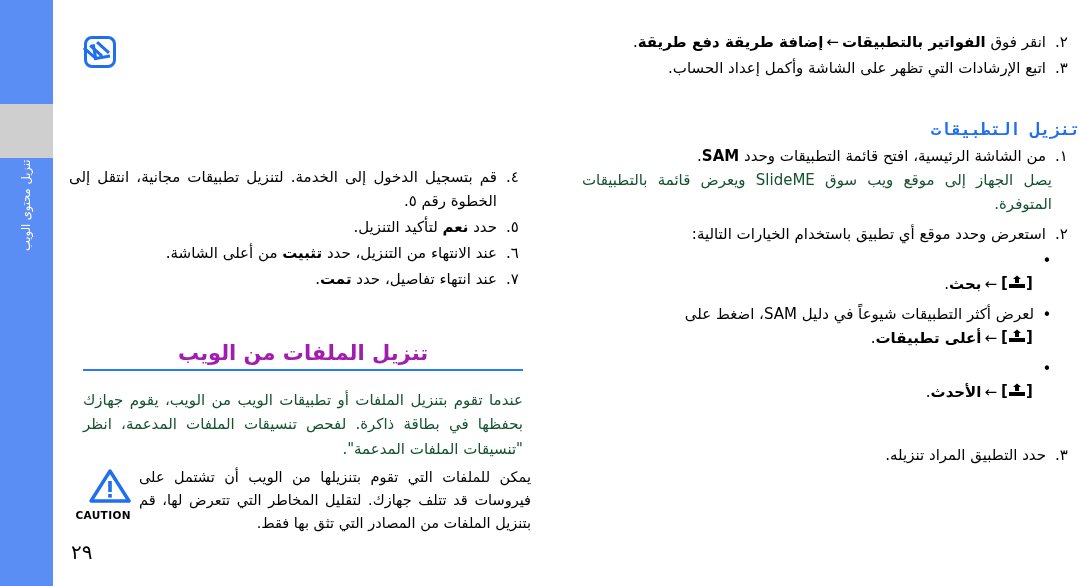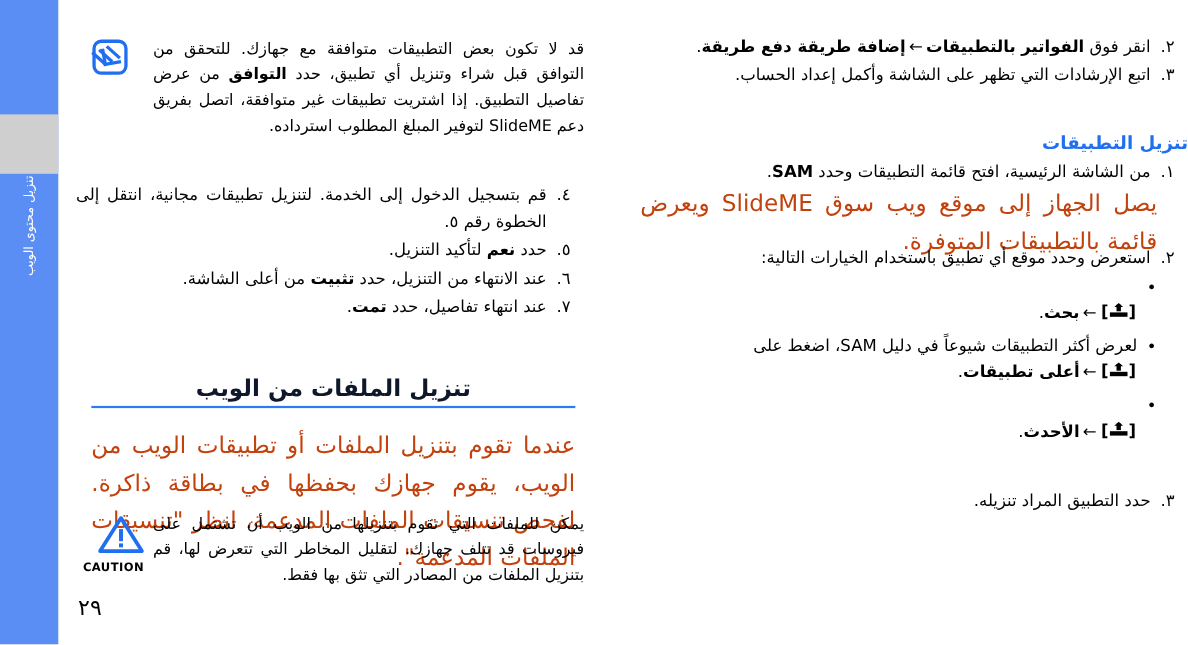--- a/index.html
+++ b/index.html
@@ -66,23 +66,23 @@
     text-align: right;
   }
   #col-left  { left: 8px;  width: 470px; }
   #col-right { left: 492px; width: 535px; }
 
   
   .para {
     direction: rtl;
     text-align: justify;
     text-align-last: right;
-    font-size: 21px;
+    font-size: 15px;
     line-height: 1.62;
-    color: #c2410c;
+    color: #14532d;
   }
   .b { font-weight: bold; }
 
   
   .callout {
     display: flex;
     flex-direction: row-reverse;
     align-items: flex-start;
     direction: rtl;
   }
@@ -179,25 +179,26 @@
     padding-top: 1px;
   }
 
   
   .h-blue {
     direction: rtl;
     text-align: right;
     color: #1f6ff0;
     font-weight: bold;
     font-size: 16.5px;
+    font-family: Liberation Mono, monospace;
   }
   .h-black {
     direction: rtl;
     text-align: center;
-    color: #0f172a;
+    color: #a21caf;
     font-weight: bold;
     font-size: 21px;
   }
   .rule-blue {
     height: 2px;
     background: #2b7bf3;
     margin-top: 4px;
   }
 
   
@@ -234,23 +235,20 @@
   <div id="side-tab-label">تنزيل محتوى الويب</div>
 </div>
 
 <div id="page">
 
   <div class="col" id="col-left">
 
     <div id="note-box" class="callout">
       <div class="callout-icon">
         <span class="note-icon-box"></span>
-      </div>
-      <div class="callout-body">
-        <span>قد لا تكون بعض التطبيقات متوافقة مع جهازك. للتحقق من التوافق قبل شراء وتنزيل أي تطبيق، حدد </span><span class="b">التوافق</span><span> من عرض تفاصيل التطبيق. إذا اشتريت تطبيقات غير متوافقة، اتصل بفريق دعم SlideME لتوفير المبلغ المطلوب استرداده.</span>
       </div>
     </div>
 
     <ul class="olist" id="left-list">
       <li>
         <span class="marker">٤.</span>
         <span class="item-text">قم بتسجيل الدخول إلى الخدمة. لتنزيل تطبيقات مجانية، انتقل إلى الخطوة رقم ٥.</span>
       </li>
       <li>
         <span class="marker">٥.</span>

